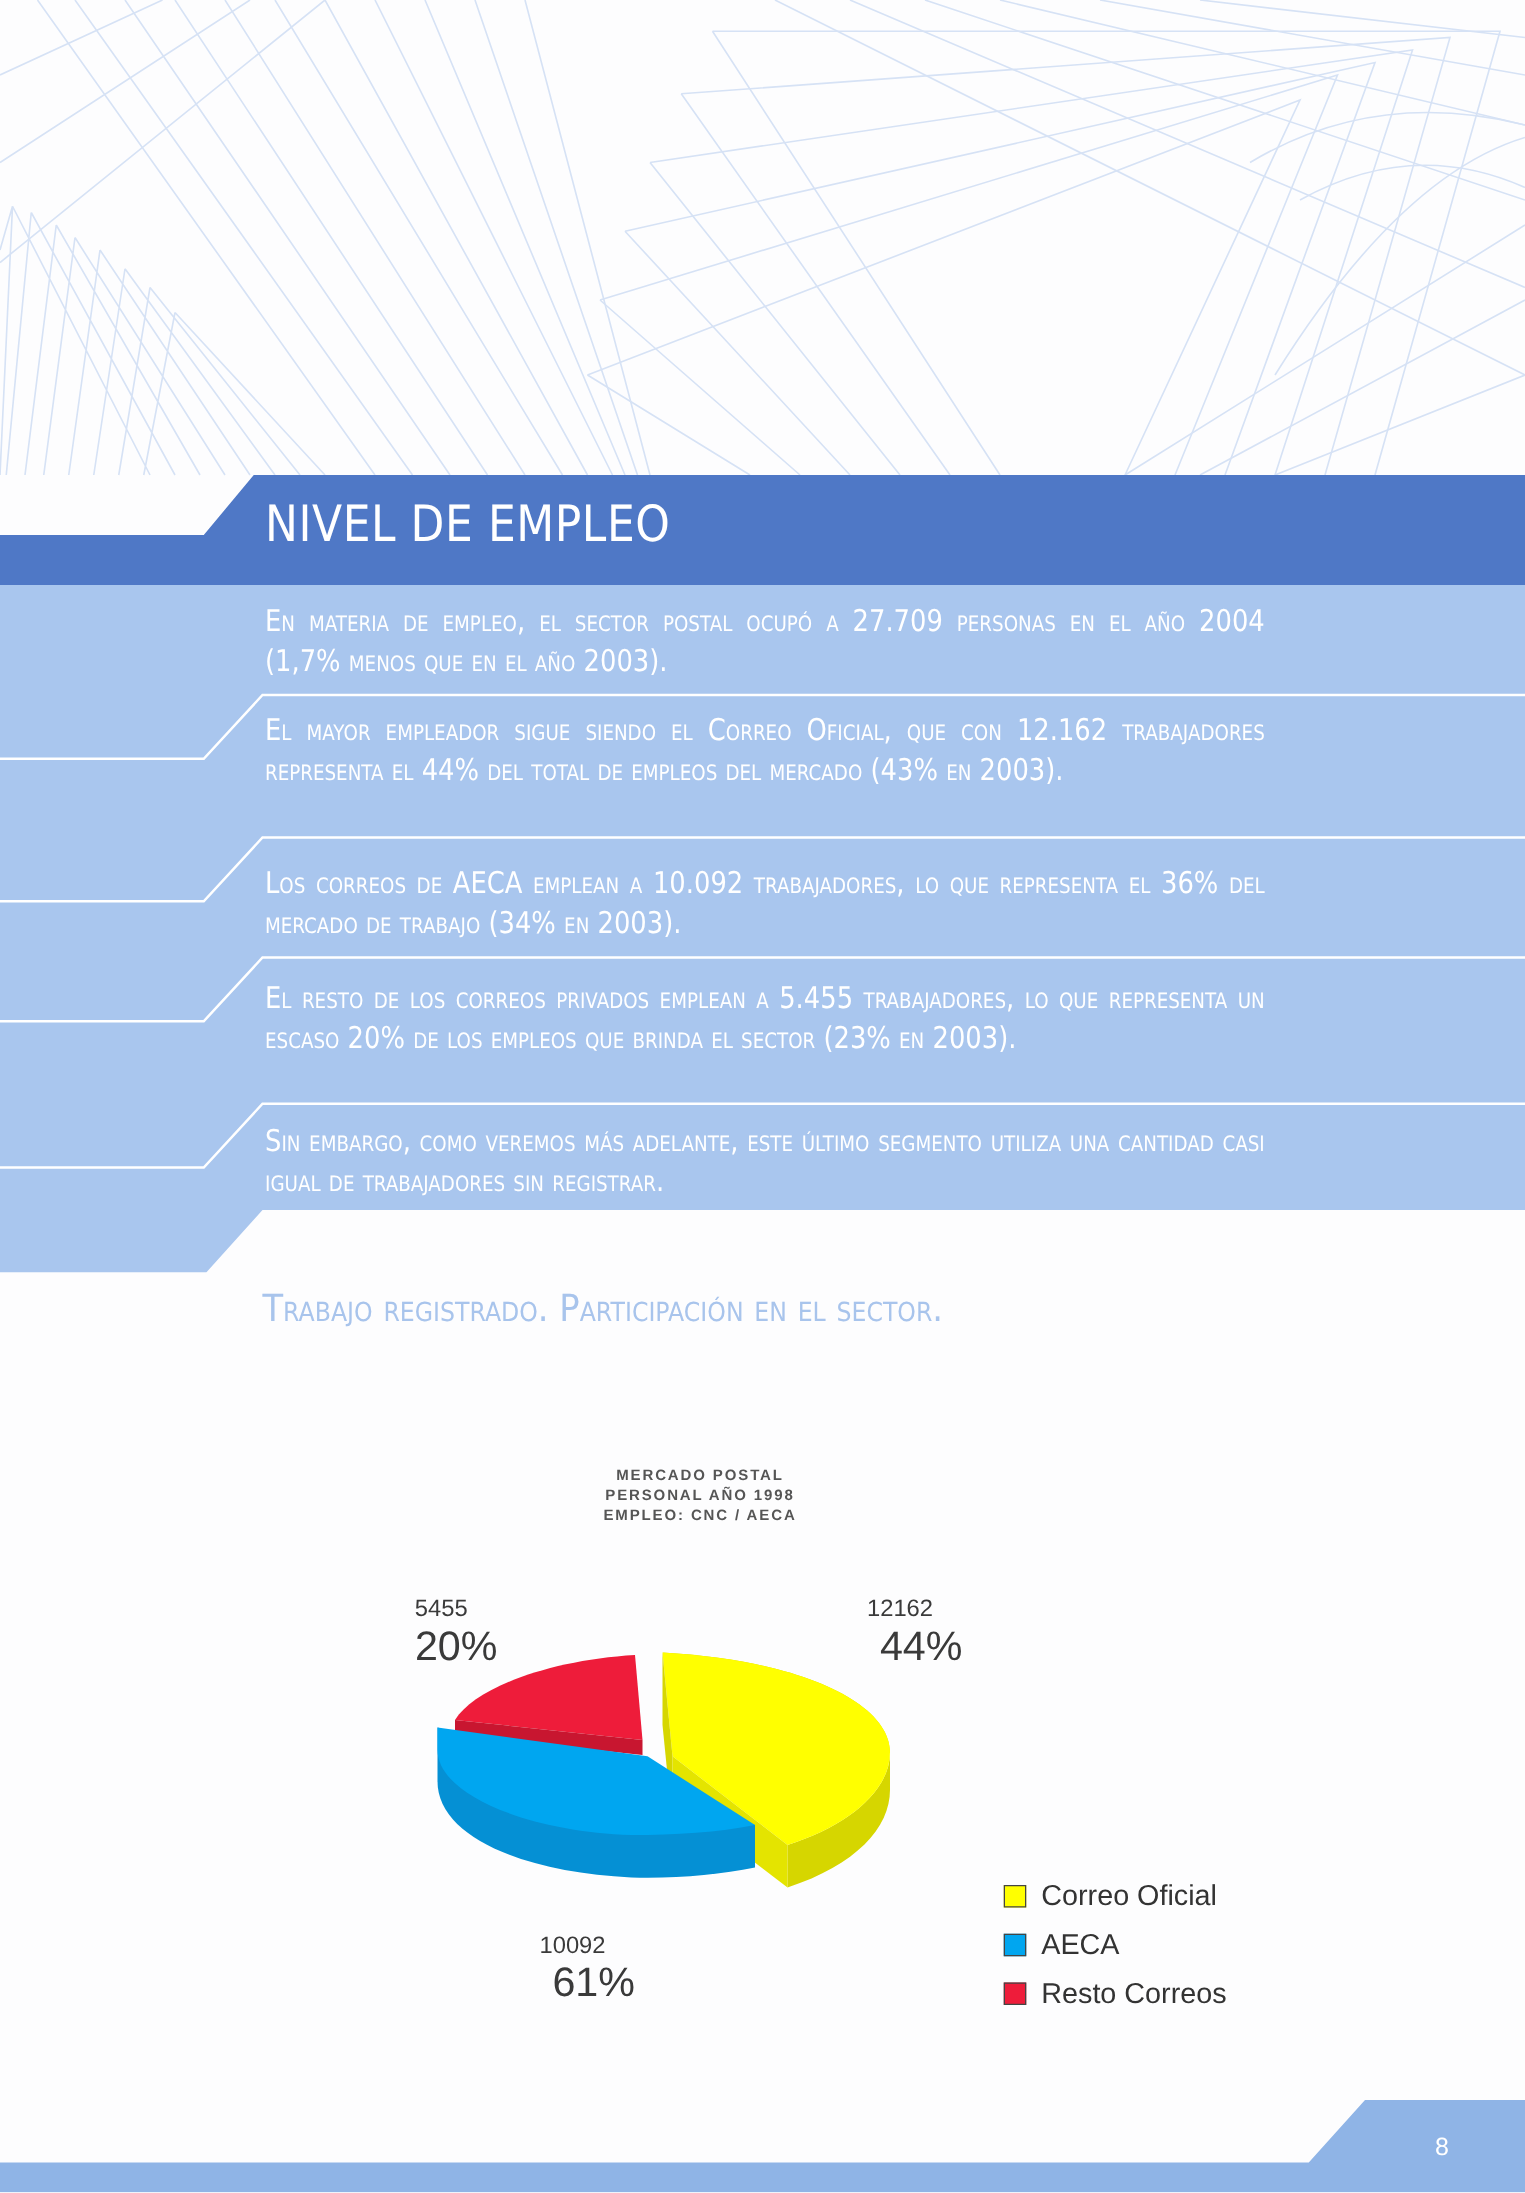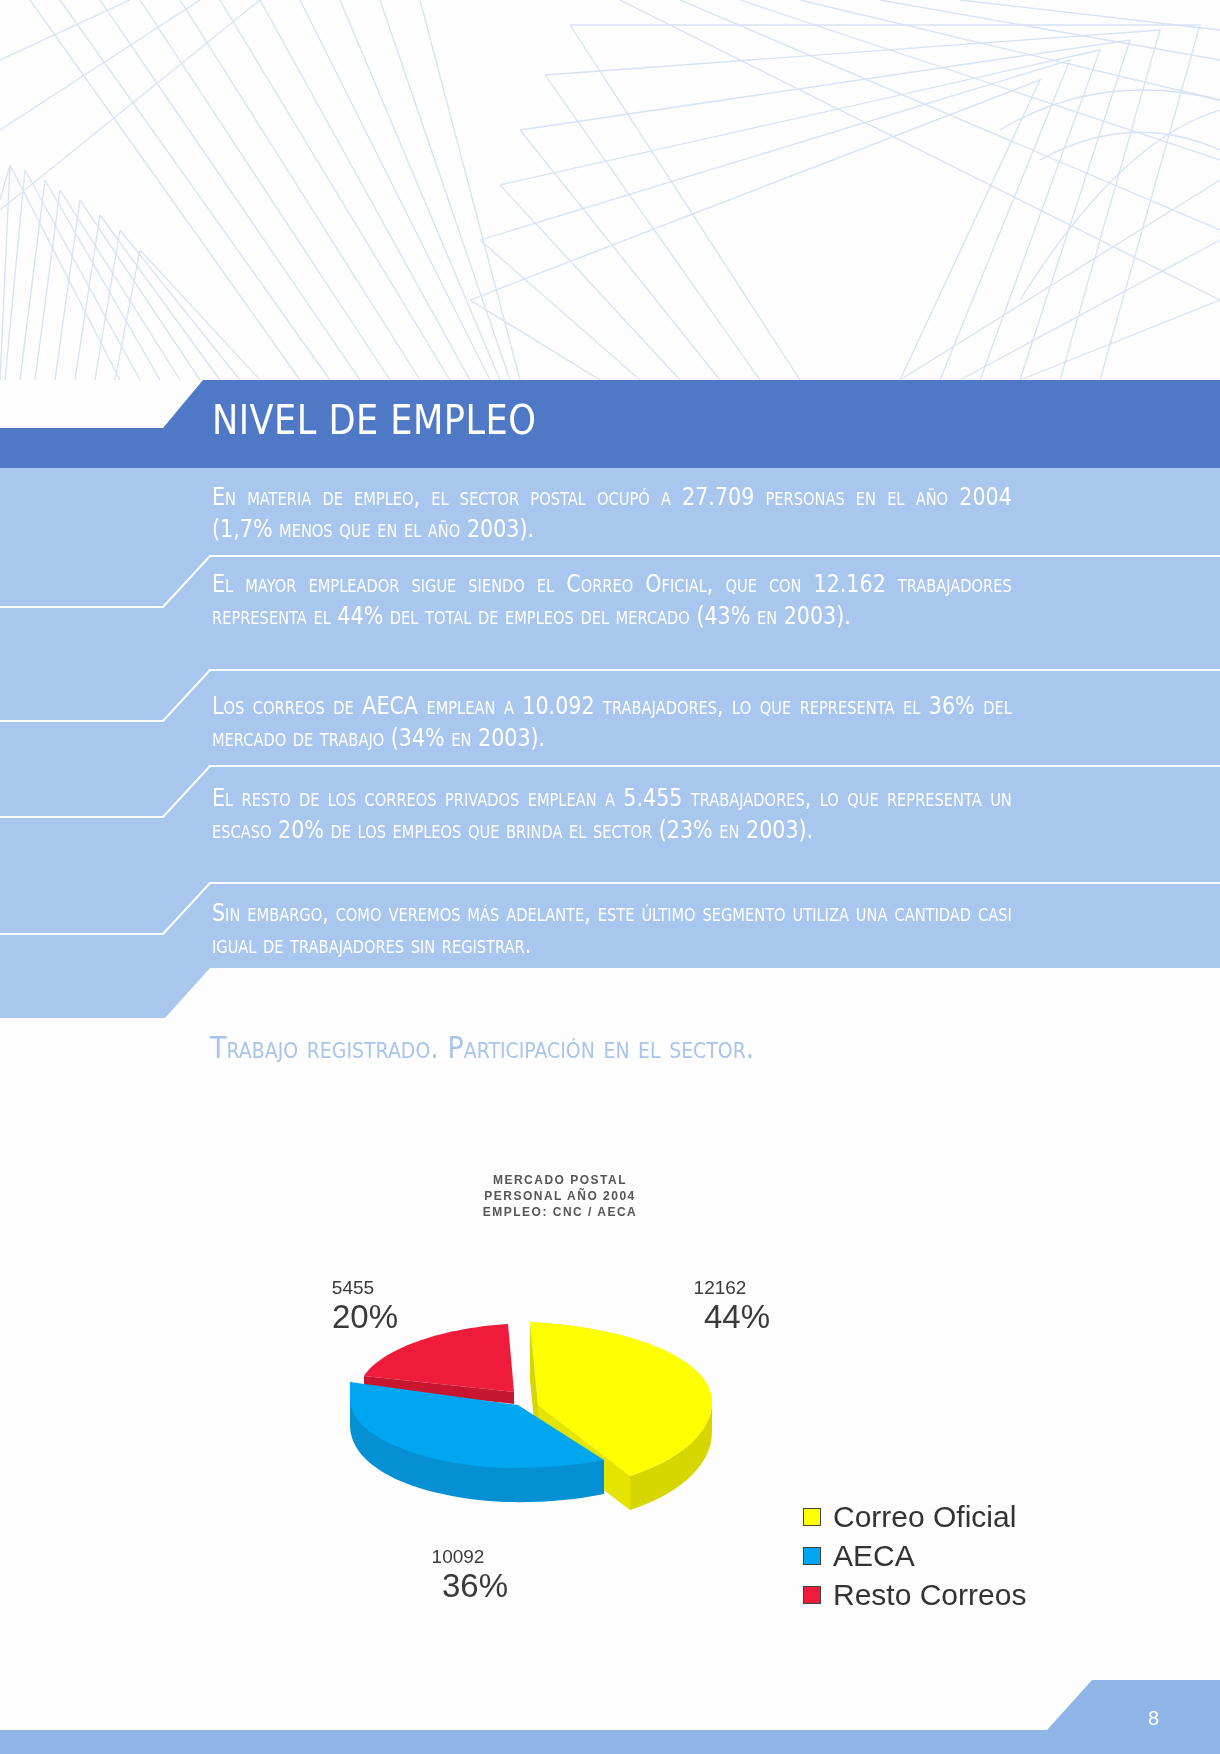--- a/index.html
+++ b/index.html
@@ -18,21 +18,21 @@
   .chart-title { position:absolute; left:0; width:1120px; top:1172px; text-align:center;
                  font-family:"Liberation Sans", sans-serif; font-weight:bold; font-size:12px; letter-spacing:1.5px;
                  color:#555; line-height:16px; }
   .chart-title div { text-align:center; }
   .lbl { position:absolute; font-family:"Liberation Sans", sans-serif; font-weight:normal; color:#3a3a3a; text-align:center; }
   .lbl .n { font-size:19px; line-height:22px; }
   .lbl .p { font-size:33px; line-height:36px;text-align:right; }
   .legend { position:absolute; left:803px; top:1497px; font-family:"Liberation Sans", sans-serif; }
   .legend-item { display:flex; align-items:center; height:39px; }
   .swatch { width:18px; height:18px; border:1.5px solid #444; margin-right:12px; box-sizing:border-box; }
-  .legend-label { font-size:30px; color:#333; }
+  .legend-label { font-size:23px; color:#333; }
   .footer { position:absolute; left:0; top:1680px; width:1220px; height:74px; }
   .page-num { position:absolute; left:1148px; top:1707px; color:#fff; font-family:"Liberation Sans", sans-serif; font-size:20px; }
 </style>
 </head>
 <body>
 
 <svg class="deco" viewBox="0 0 1220 420">
   <g stroke="#d6e2f5" stroke-width="1.3" fill="none">
     <path d="M0 60 L130 0 M0 130 L200 0 M0 210 L260 0 M30 0 L300 380 M60 0 L330 380 M100 0 L360 380 M140 0 L390 380 M180 0 L420 380 M220 0 L450 380 M260 0 L470 380 M300 0 L490 380 M340 0 L500 380 M380 0 L510 380 M420 0 L520 380"></path>
     <path d="M10 165 L120 380 M25 170 L140 380 M45 180 L160 380 M60 190 L180 380 M80 200 L200 380 M100 215 L220 380 M120 230 L240 380 M140 250 L260 380 M0 200 L10 165 L0 380 M25 170 L5 380 M45 180 L20 380 M60 190 L35 380 M80 200 L55 380 M100 215 L75 380 M120 230 L95 380 M140 250 L115 380"></path>
@@ -62,21 +62,21 @@
 <div class="para" style="top:481px">En materia de empleo, el sector postal ocupó a 27.709 personas en el año 2004 (1,7% menos que en el año 2003).</div>
 <div class="para" style="top:568px">El mayor empleador sigue siendo el Correo Oficial, que con 12.162 trabajadores representa el 44% del total de empleos del mercado (43% en 2003).</div>
 <div class="para" style="top:690px">Los correos de AECA emplean a 10.092 trabajadores, lo que representa el 36% del mercado de trabajo (34% en 2003).</div>
 <div class="para" style="top:782px">El resto de los correos privados emplean a 5.455 trabajadores, lo que representa un escaso 20% de los empleos que brinda el sector (23% en 2003).</div>
 <div class="para" style="top:897px">Sin embargo, como veremos más adelante, este último segmento utiliza una cantidad casi igual de trabajadores sin registrar.</div>
 
 <div class="subtitle">Trabajo registrado. Participación en el sector.</div>
 
 <div class="chart-title">
   <div>MERCADO POSTAL</div>
-  <div>PERSONAL AÑO 2004</div>
+  <div>PERSONAL AÑO 1998</div>
   <div>EMPLEO: CNC / AECA</div>
 </div>
 
 <svg style="position:absolute;left:340px;top:1310px" width="380" height="210" viewBox="0 0 380 210">
 
   <g>
     <path d="M24,66 C40,40 100,18 168,14 L174,82 Z" fill="#ee1c3a"></path>
     <path d="M24,66 L24,78 L174,94 L174,82 Z" fill="#c81630"></path>
   </g>
 
@@ -96,21 +96,21 @@
 <div class="lbl" style="left:308px;top:1277px;width:90px">
   <div class="n">5455</div>
   <div class="p">20%</div>
 </div>
 <div class="lbl" style="left:670px;top:1277px;width:100px">
   <div class="n">12162</div>
   <div class="p">44%</div>
 </div>
 <div class="lbl" style="left:408px;top:1546px;width:100px">
   <div class="n">10092</div>
-  <div class="p">36%</div>
+  <div class="p">61%</div>
 </div>
 
 <div class="legend">
   <div class="legend-item">
     <span class="swatch" style="background:#ffff00"></span>
     <span class="legend-label">Correo Oficial</span>
   </div>
   <div class="legend-item">
     <span class="swatch" style="background:#00a6f0"></span>
     <span class="legend-label">AECA</span>

